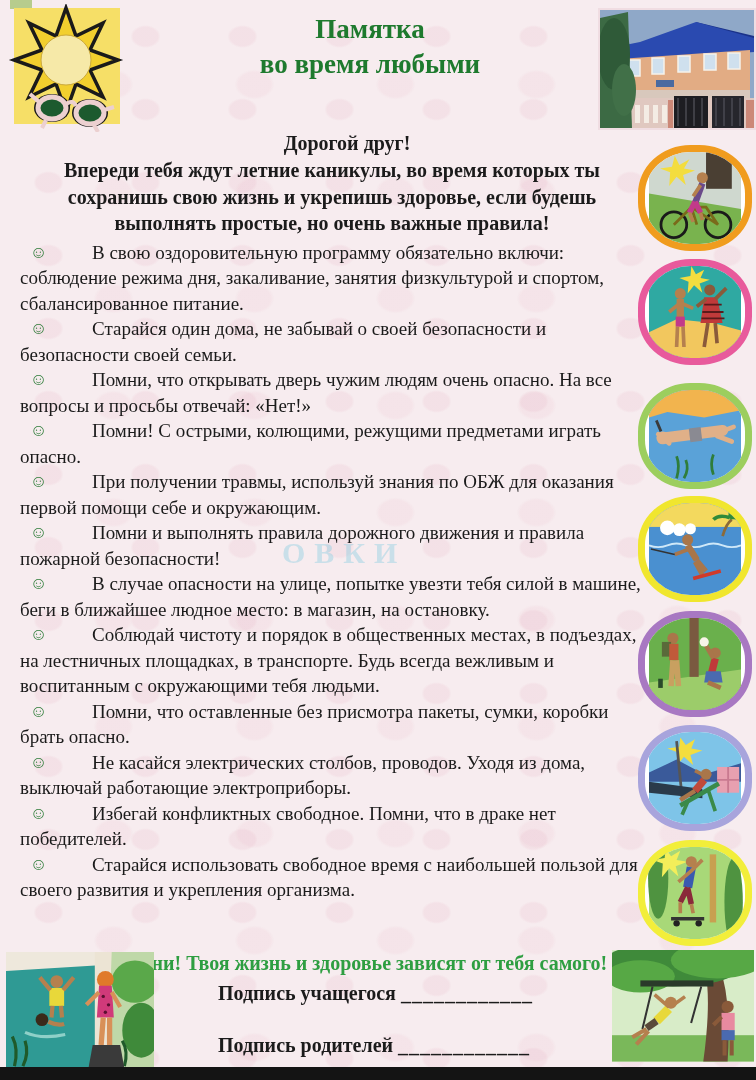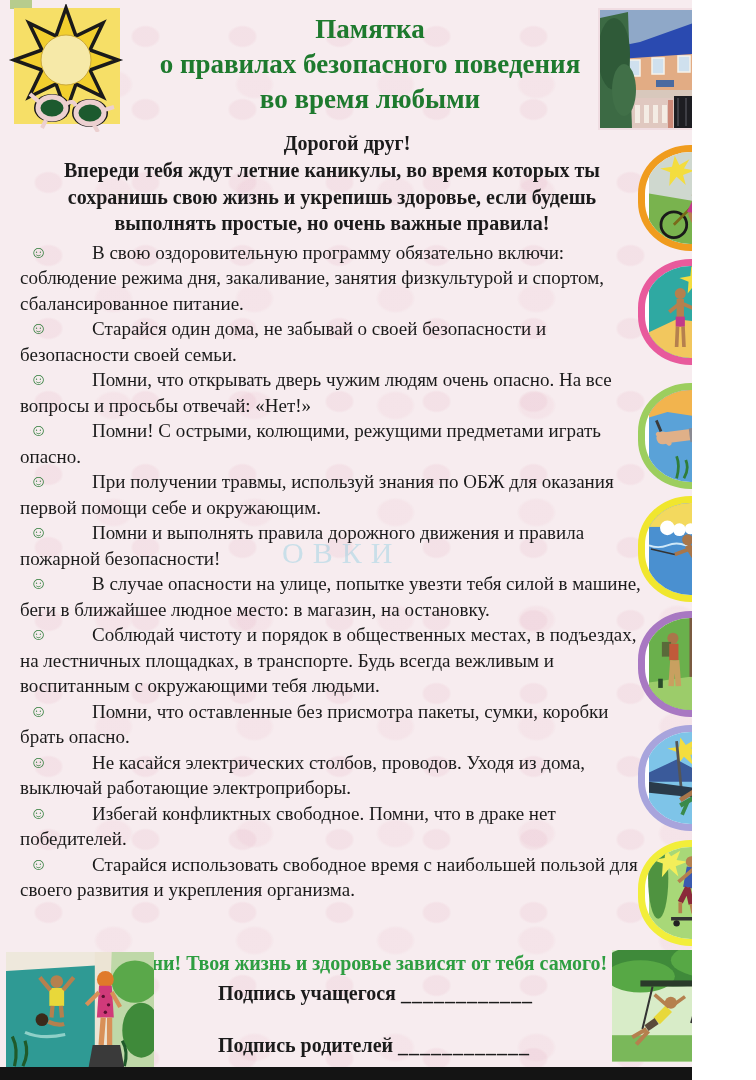--- a/index.html
+++ b/index.html
@@ -1,38 +1,38 @@
 <!DOCTYPE html>
 <html><head>
 <meta charset="utf-8">
 <style>
   html,body{margin:0;padding:0;}
   .page{
-    position:relative;width:692px;height:1080px;overflow:hidden;
+    position:relative;width:756px;height:1080px;overflow:hidden;
     background-color:#f7ecef;
     background-image:
       radial-gradient(rgba(219,148,170,.12) 18%, transparent 22%),
       radial-gradient(rgba(224,155,175,.10) 16%, transparent 20%);
     background-size:97px 73px,141px 107px;
     background-position:0 0,43px 31px;
     font-family:"Liberation Serif","DejaVu Serif",serif;
     color:#1b1b1b;
   }
   .corner-mark{position:absolute;left:10px;top:0;width:22px;height:9px;background:#b7cc8d;}
   .sun-art{position:absolute;left:8px;top:4px;width:120px;height:128px;}
   .title{position:absolute;left:70px;top:12px;width:600px;text-align:center;
          font-weight:bold;font-size:27px;line-height:35px;color:#1e7a2e;}
   .school-photo{position:absolute;left:598px;top:8px;width:154px;height:118px;
                 border:2px solid #f0dde2;box-sizing:content-box;}
   .content{position:absolute;left:20px;top:130px;width:624px;}
   .greeting{font-weight:bold;font-size:20px;line-height:26px;text-align:center;margin:0 0 1px 30px;}
   .intro{font-weight:bold;font-size:20px;line-height:26.6px;text-align:center;margin:0 0 3px 0;}
   .item{position:relative;margin:0;font-size:19px;line-height:25.5px;text-indent:72px;}
   .item .bullet{position:absolute;left:10px;top:1px;text-indent:0;color:#2f7d3a;font-size:17px;line-height:24px;}
-  .watermark{position:absolute;left:282px;top:536px;font-weight:normal;font-size:30px;
+  .watermark{position:absolute;left:282px;top:536px;font-weight:bold;font-size:30px;
              letter-spacing:9px;color:#6fc6de;opacity:.33;}
   .badge{position:absolute;left:638px;width:114px;height:106px;box-sizing:border-box;
          border:7px solid #ccc;border-radius:46%;overflow:hidden;background:#fff;}
   .badge svg{display:block;width:100%;height:100%;}
   .footer-reminder{position:absolute;left:60px;top:952px;width:600px;text-align:center;
                    font-weight:bold;font-size:20px;color:#2e9e41;}
   .sig{position:absolute;left:218px;font-weight:bold;font-size:20px;white-space:nowrap;}
   .sig .sig-line{font-weight:bold;letter-spacing:1px;}
   .sig-student{top:982px;}
   .sig-parents{top:1034px;}
@@ -58,21 +58,20 @@
         <ellipse cx="16" cy="16" rx="14" ry="11" fill="#1c5a2e" stroke="#ecd0d0" stroke-width="5"></ellipse>
         <ellipse cx="54" cy="21" rx="14" ry="11" fill="#1c5a2e" stroke="#ecd0d0" stroke-width="5"></ellipse>
         <path d="M30,12 q7,-5 10,2" stroke="#ecd0d0" stroke-width="4" fill="none"></path>
         <path d="M3,10 L-6,2 M68,18 L78,15 M10,28 L6,36 M58,33 L62,40" stroke="#ecd0d0" stroke-width="4"></path>
       </g>
     </svg>
   </div>
 
   <div class="title" style="color: rgb(30, 122, 46);">
     <div>Памятка</div>
-    <div>о правилах безопасного поведения</div>
     <div>во время любыми</div>
   </div>
 
   <div class="school-photo">
     <svg viewBox="0 0 154 118">
       <rect width="154" height="118" fill="#8fa8c8"></rect>
       <polygon points="96,12 154,26 154,34 98,20" fill="#1a328a"></polygon>
       <polygon points="0,40 40,32 96,12 154,28 154,42 0,54" fill="#2a4ab0"></polygon>
       <polygon points="4,50 150,40 150,94 4,98" fill="#e2ac84"></polygon>
       <g fill="#cfe0ee" stroke="#f6f2ea" stroke-width="1.5">

